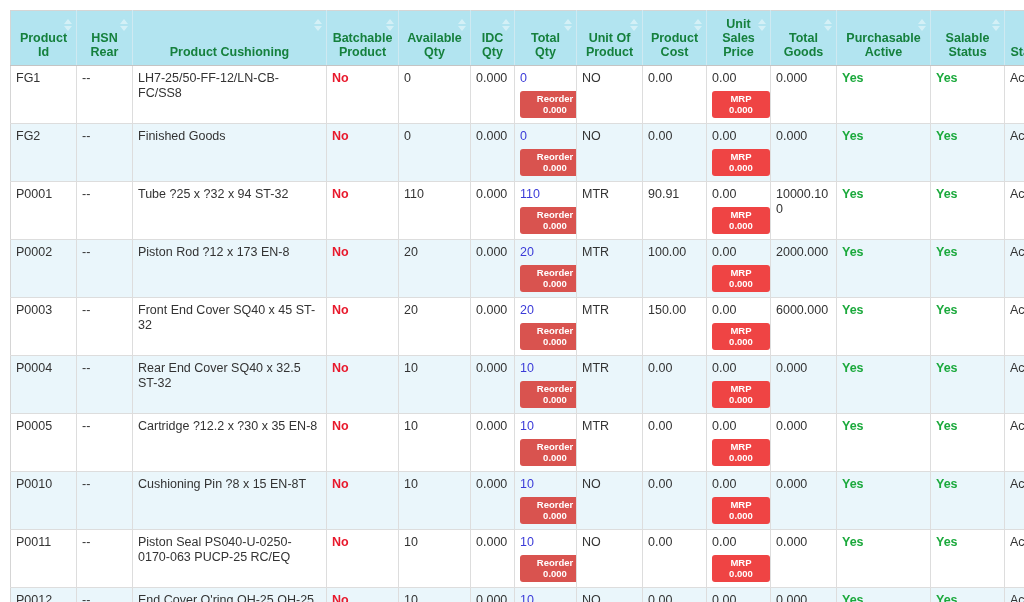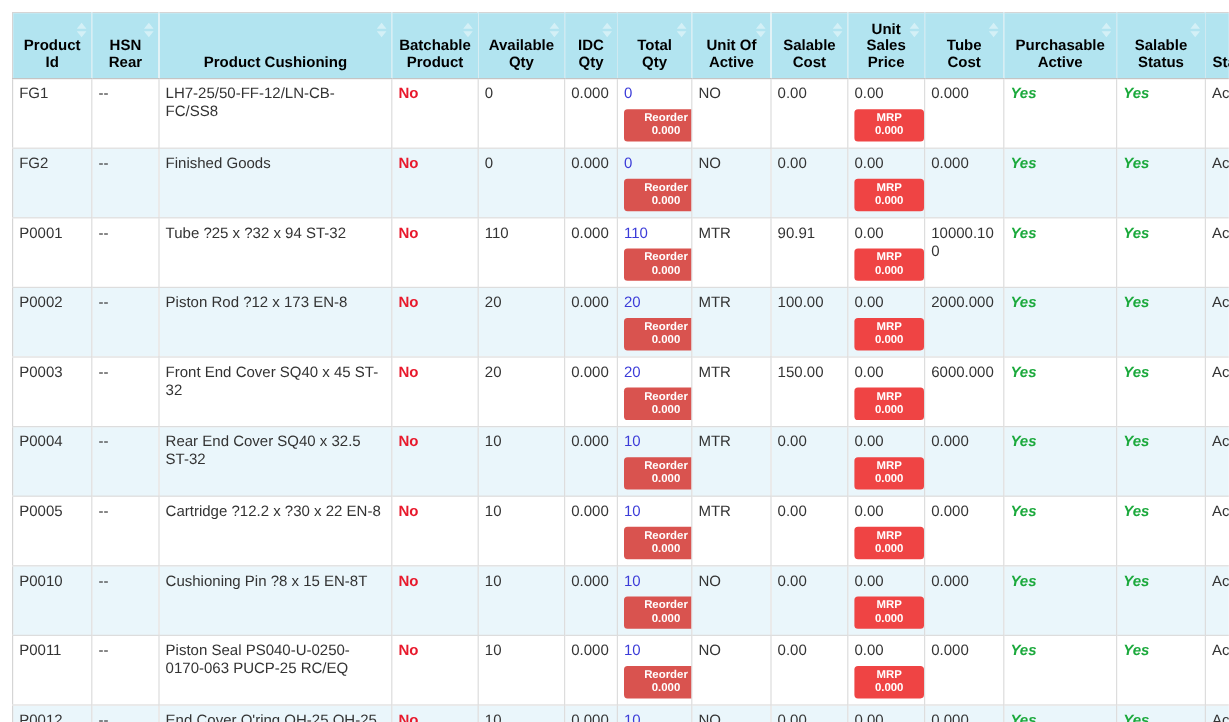--- a/index.html
+++ b/index.html
@@ -25,21 +25,21 @@
 
   
   table.inv {
     width: 1004px;
     border-collapse: collapse;
     table-layout: fixed;
     border: 1px solid #d5d5d5;
   }
   table.inv thead th {
     background: #b2e4f0;
-    color: #000000;
+    color: #15803d;
     font-weight: bold;
     font-size: 12.5px;
     text-align: center;
     vertical-align: bottom;
     padding: 6px 5px 6px 5px;
     border-right: 1px solid #cfe9f1;
     border-bottom: 1px solid #c4c4c4;
     line-height: 14px;
     position: relative;
     height: 30px;
@@ -92,21 +92,20 @@
   table.inv tbody tr.even { background: #eaf6fb; }
 
   
   .no-flag {
     color: #e8192c;
     font-weight: bold;
   }
   .yes-flag {
     color: #1ba93c;
     font-weight: bold;
-    font-style: italic;
   }
   .qty-link {
     color: #3b3bd8;
     text-decoration: none;
     display: block;
   }
 
   .badge {
     display: inline-block;
     margin-top: 5px;
@@ -147,24 +146,24 @@
       </colgroup>
     <thead>
       <tr id="inv-header-row">
           <th><span>Product Id</span><span class="sort-arrow"></span></th>
           <th><span>HSN Rear</span><span class="sort-arrow"></span></th>
           <th><span>Product Cushioning</span><span class="sort-arrow"></span></th>
           <th><span>Batchable Product</span><span class="sort-arrow"></span></th>
           <th><span>Available Qty</span><span class="sort-arrow"></span></th>
           <th><span>IDC Qty</span><span class="sort-arrow"></span></th>
           <th><span>Total Qty</span><span class="sort-arrow"></span></th>
-          <th><span>Unit Of Active</span><span class="sort-arrow"></span></th>
-          <th><span>Salable Cost</span><span class="sort-arrow"></span></th>
+          <th><span>Unit Of Product</span><span class="sort-arrow"></span></th>
+          <th><span>Product Cost</span><span class="sort-arrow"></span></th>
           <th><span>Unit Sales Price</span><span class="sort-arrow"></span></th>
-          <th><span>Tube Cost</span><span class="sort-arrow"></span></th>
+          <th><span>Total Goods</span><span class="sort-arrow"></span></th>
           <th><span>Purchasable Active</span><span class="sort-arrow"></span></th>
           <th><span>Salable Status</span><span class="sort-arrow"></span></th>
           <th><span>Status</span></th>
         </tr>
     </thead>
     <tbody id="inv-body">
         <tr class="odd">
           <td><span>FG1</span></td>
           <td><span>--</span></td>
           <td><span>LH7-25/50-FF-12/LN-CB-FC/SS8</span></td>
@@ -256,21 +255,21 @@
           <td><span>0.00</span></td>
           <td><div>0.00</div><span class="badge mrp"><span class="b-line">MRP</span><span class="b-line">0.000</span></span></td>
           <td><span>0.000</span></td>
           <td><span class="yes-flag">Yes</span></td>
           <td><span class="yes-flag">Yes</span></td>
           <td><span>Active</span></td>
         </tr>
         <tr class="odd">
           <td><span>P0005</span></td>
           <td><span>--</span></td>
-          <td><span>Cartridge ?12.2 x ?30 x 22 EN-8</span></td>
+          <td><span>Cartridge ?12.2 x ?30 x 35 EN-8</span></td>
           <td><span class="no-flag">No</span></td>
           <td><span>10</span></td>
           <td><span>0.000</span></td>
           <td><a class="qty-link" href="#">10</a><span class="badge reorder"><span class="b-line">Reorder</span><span class="b-line">0.000</span></span></td>
           <td><span>MTR</span></td>
           <td><span>0.00</span></td>
           <td><div>0.00</div><span class="badge mrp"><span class="b-line">MRP</span><span class="b-line">0.000</span></span></td>
           <td><span>0.000</span></td>
           <td><span class="yes-flag">Yes</span></td>
           <td><span class="yes-flag">Yes</span></td>

